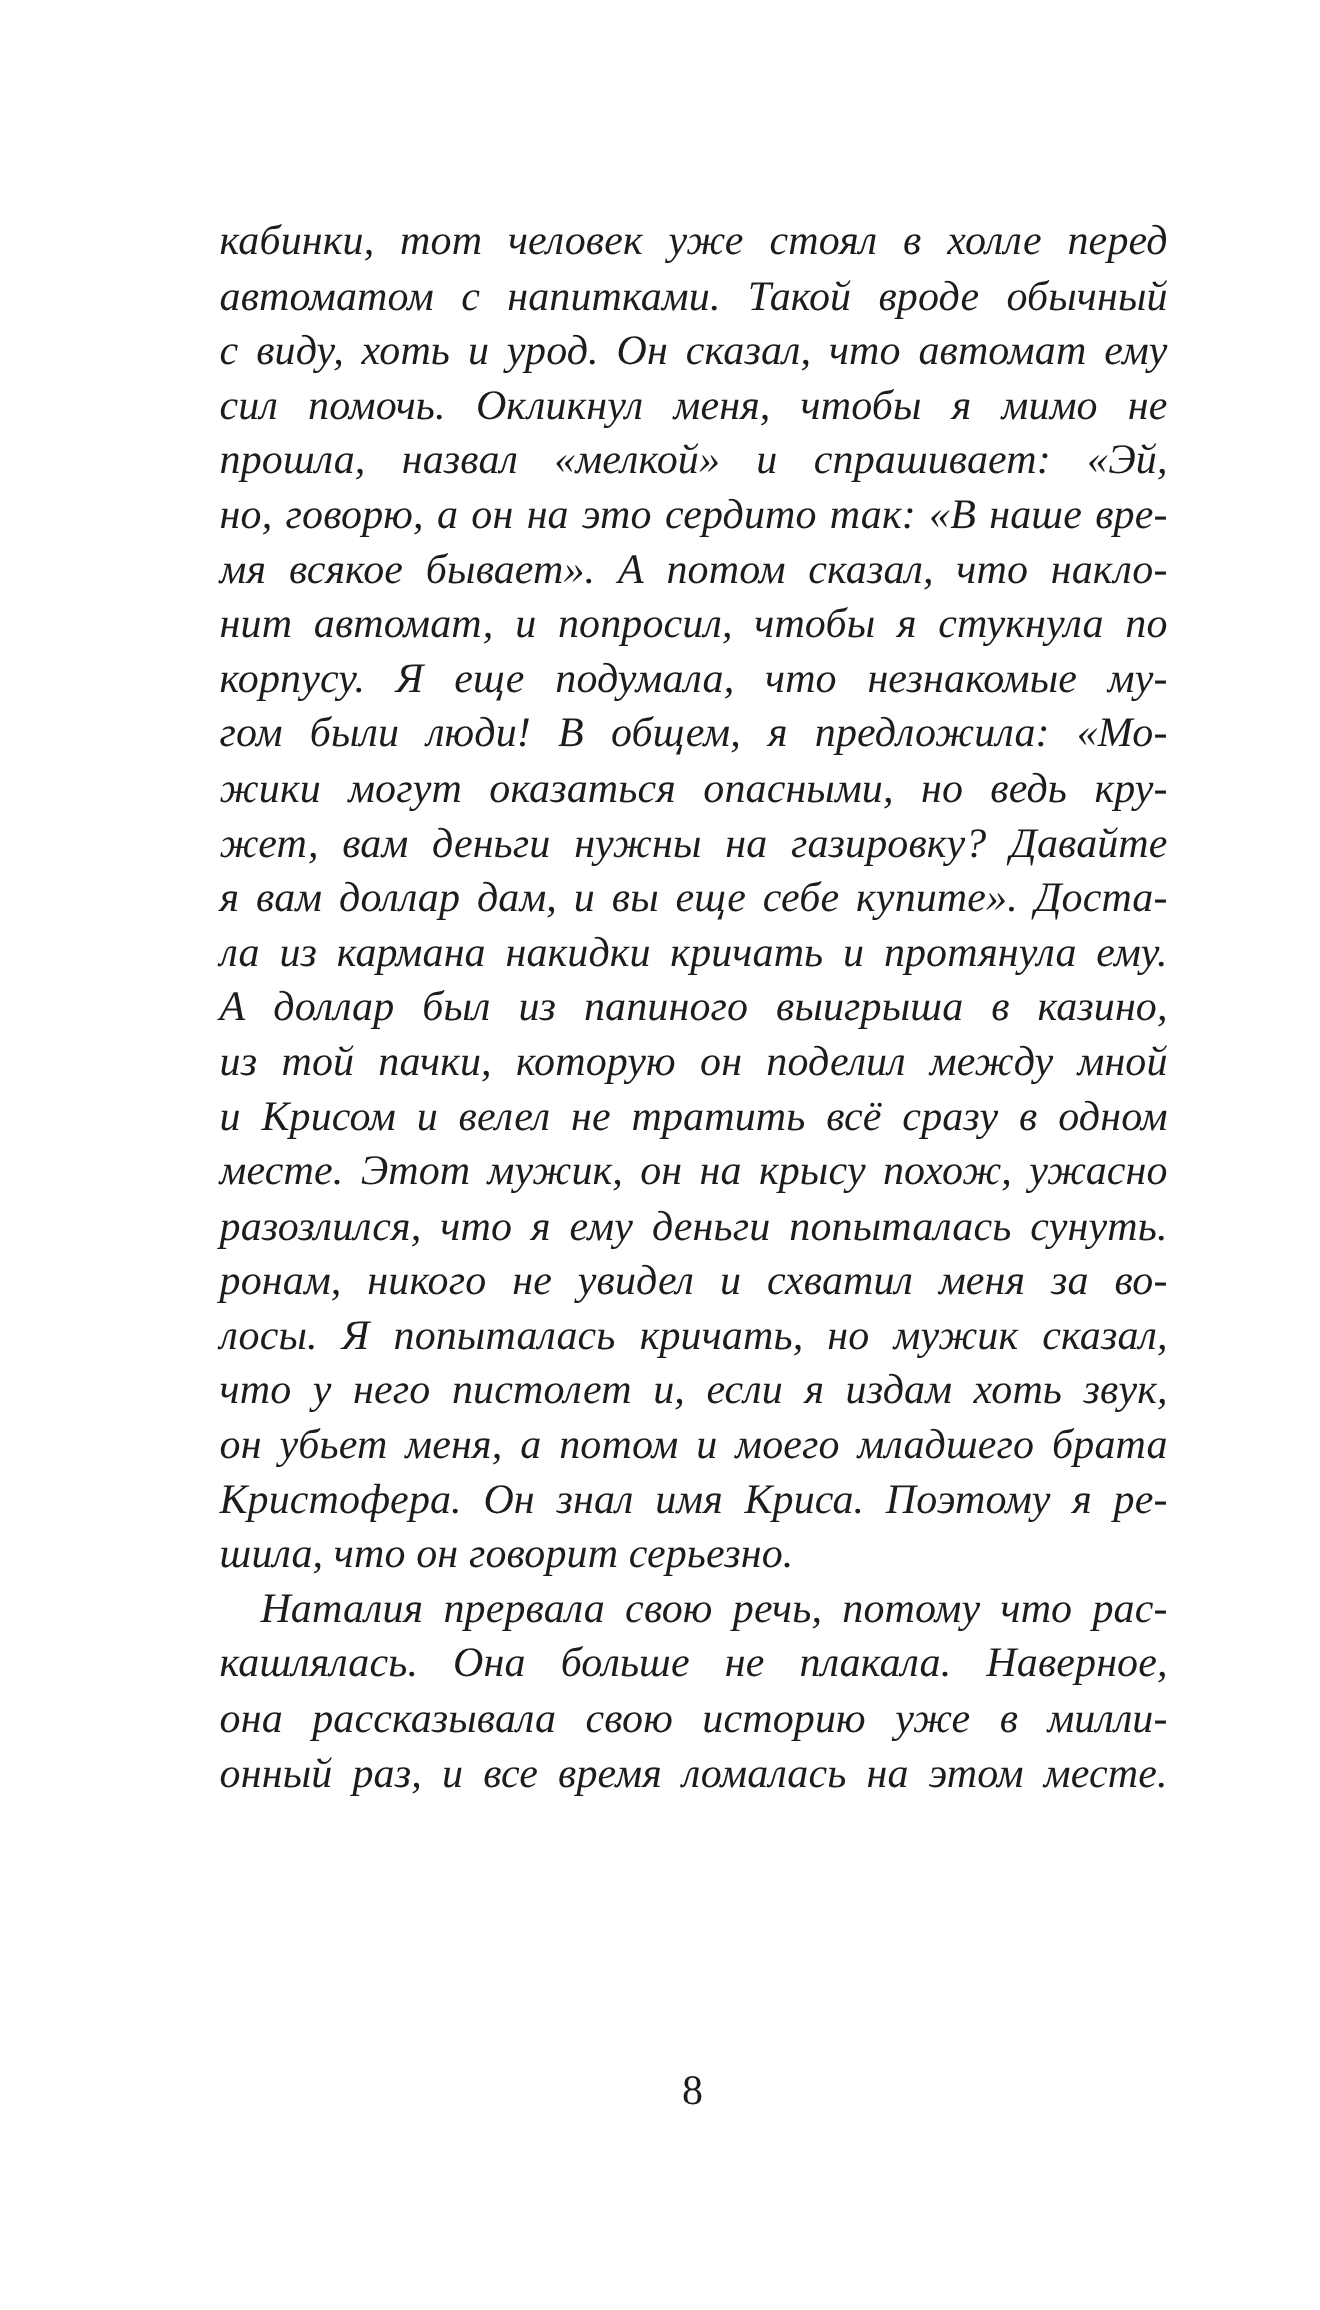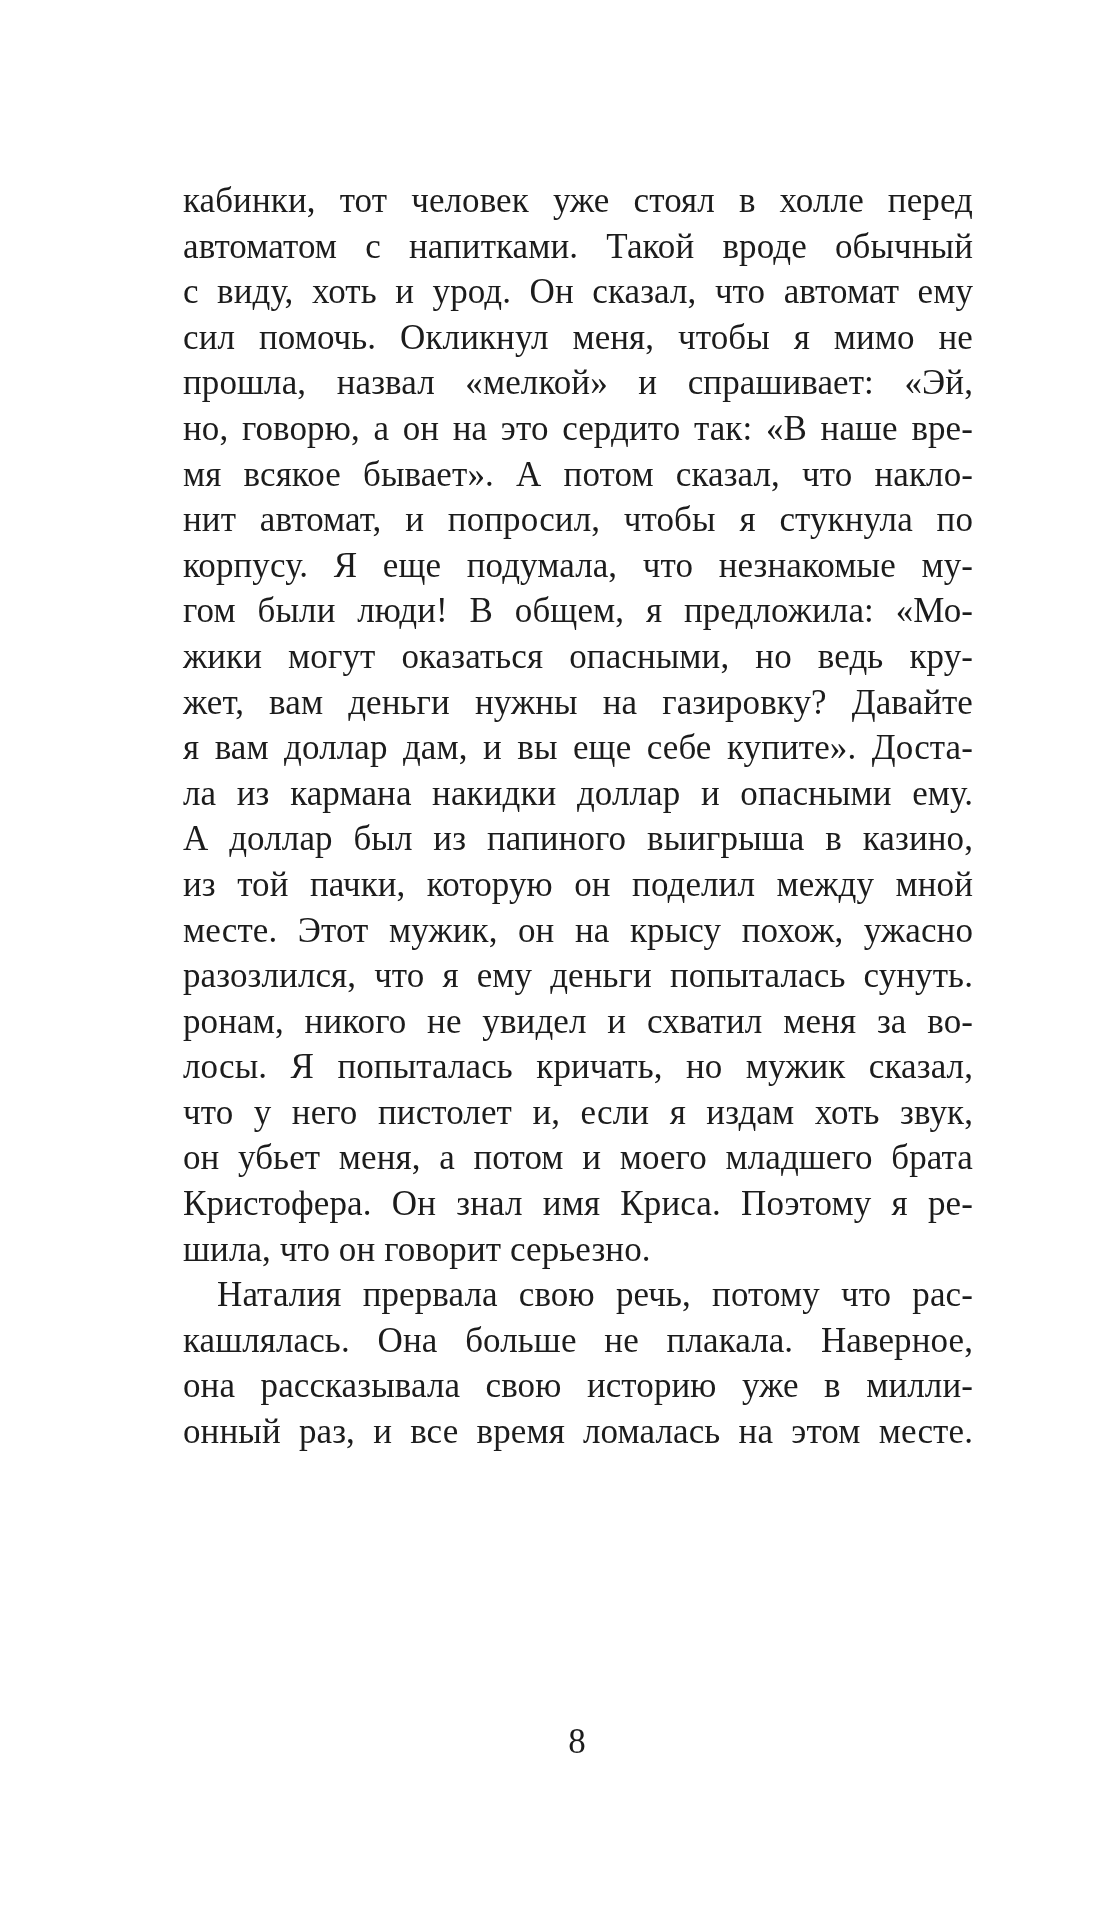--- a/index.html
+++ b/index.html
@@ -30,20 +30,21 @@
     line-height: 45.6px;
     color: #1c1c1c;
     letter-spacing: 0.1px;
   }
   .line {
     display: block;
     white-space: nowrap;
     text-align: justify;
     text-align-last: justify;
     height: 45.6px;
+    font-style: italic;
   }
   .line.last {
     text-align-last: left;
   }
   .line.indent {
     padding-left: 34px;
   }
   .page-number {
     position: absolute;
     left: 0;
@@ -69,23 +70,24 @@
     <span class="line">сил помочь. Окликнул меня, чтобы я мимо не</span>
     <span class="line">прошла, назвал «мелкой» и спрашивает: «Эй,</span>
     <span class="line">но, говорю, а он на это сердито так: «В наше вре-</span>
     <span class="line">мя всякое бывает». А потом сказал, что накло-</span>
     <span class="line">нит автомат, и попросил, чтобы я стукнула по</span>
     <span class="line">корпусу. Я еще подумала, что незнакомые му-</span>
     <span class="line">гом были люди! В общем, я предложила: «Мо-</span>
     <span class="line">жики могут оказаться опасными, но ведь кру-</span>
     <span class="line">жет, вам деньги нужны на газировку? Давайте</span>
     <span class="line">я вам доллар дам, и вы еще себе купите». Доста-</span>
-    <span class="line">ла из кармана накидки доллар и опасными ему.</span>
+    <span class="line">ла из кармана накидки кричать и протянула ему.</span>
     <span class="line">А доллар был из папиного выигрыша в казино,</span>
     <span class="line">из той пачки, которую он поделил между мной</span>
+    <span class="line">и Крисом и велел не тратить всё сразу в одном</span>
     <span class="line">месте. Этот мужик, он на крысу похож, ужасно</span>
     <span class="line">разозлился, что я ему деньги попыталась сунуть.</span>
     <span class="line">ронам, никого не увидел и схватил меня за во-</span>
     <span class="line">лосы. Я попыталась кричать, но мужик сказал,</span>
     <span class="line">что у него пистолет и, если я издам хоть звук,</span>
     <span class="line">он убьет меня, а потом и моего младшего брата</span>
     <span class="line">Кристофера. Он знал имя Криса. Поэтому я ре-</span>
     <span class="line last">шила, что он говорит серьезно.</span>
 
     <span class="line indent">Наталия прервала свою речь, потому что рас-</span>

